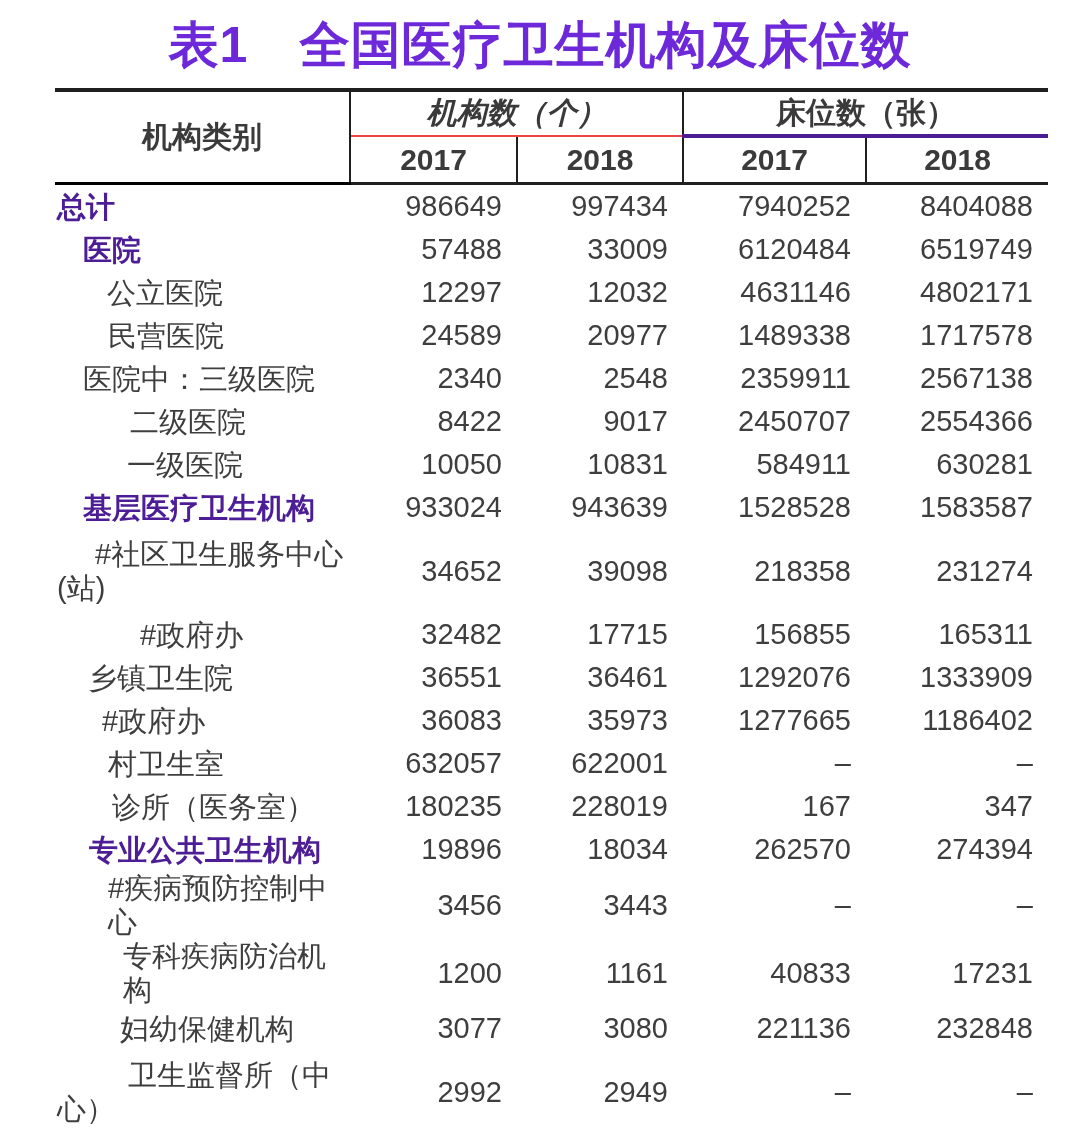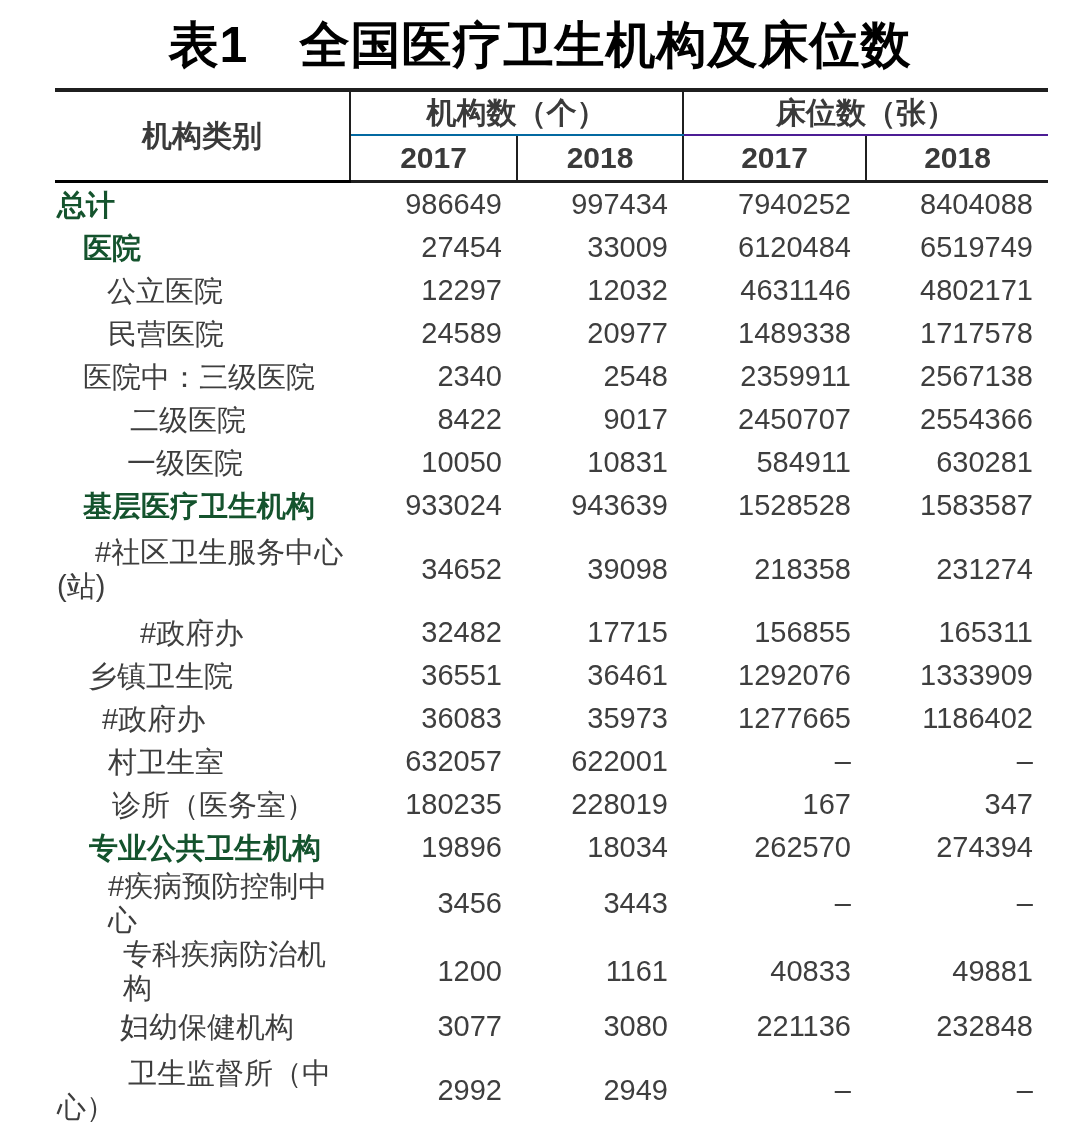--- a/index.html
+++ b/index.html
@@ -4,48 +4,48 @@
 <style>
   html,body { margin:0; padding:0; }
   body {
     width:1080px; height:1137px; background:#ffffff;
     font-family:"Liberation Sans","DejaVu Sans",sans-serif;
     color:#3e3e3e; overflow:hidden;
   }
   .title {
     margin:14px 0 0 0; height:62px; line-height:62px;
     text-align:center; font-size:50px; font-weight:bold;
-    color:#000000; letter-spacing:1px;
+    color:#6d28d9; letter-spacing:1px;
   }
   table.stats {
     border-collapse:collapse; table-layout:fixed;
     width:993px; margin:12px 0 0 55px;
     border-top:4px solid #1f1f1f;
     border-bottom:4px solid #1f1f1f;
   }
   col.c1{width:295px} col.c2{width:167px} col.c3{width:166px}
   col.c4{width:183px} col.c5{width:182px}
 
   thead th { font-size:30px; font-weight:bold; color:#3a3a3a;
              text-align:center; vertical-align:middle; padding:0; }
   th.cat { border-right:2px solid #1f1f1f; border-bottom:3px solid #000000; }
   tr.h1 th { height:42px; }
   tr.h2 th { height:44px; border-bottom:3px solid #1f1f1f;text-align:center; }
-  th.g1 { border-right:2px solid #1f1f1f; border-bottom:2px solid #0369a1; }
-  th.g2 { border-bottom:2px solid #4c1d95; }
+  th.g1 { border-right:2px solid #1f1f1f; border-bottom:2px solid #ef4444;font-style:italic; }
+  th.g2 { border-bottom:4px solid #4c1d95; }
   th.y1 { border-right:2px solid #1f1f1f; }
   th.y2 { border-right:2px solid #1f1f1f; }
   th.y3 { border-right:2px solid #1f1f1f; }
 
   tbody td { font-size:29px; height:43px; padding:0;
              vertical-align:middle; color:#3e3e3e; }
   tr.dbl td { height:84px; }
   td.num { text-align:right; padding-right:15px; font-variant-numeric:tabular-nums; }
   td.lab .l1, td.lab .l2 { display:block; line-height:34px; }
-  .b { font-weight:bold; color:#14532d; }
+  .b { font-weight:bold; color:#4c1d95; }
 
   .pl0{padding-left:2px} .pl28{padding-left:28px} .pl33{padding-left:33px}
   .pl34{padding-left:34px} .pl40{padding-left:40px} .pl43{padding-left:43px}
   .pl47{padding-left:47px} .pl52{padding-left:52px} .pl53{padding-left:53px}
   .pl57{padding-left:57px} .pl65{padding-left:65px} .pl68{padding-left:68px}
   .pl72{padding-left:72px} .pl73{padding-left:73px} .pl75{padding-left:75px}
   .pl85{padding-left:85px}
 </style>
 </head>
 <body>
@@ -82,21 +82,21 @@
       <td class="num">986649</td>
       <td class="num">997434</td>
       <td class="num">7940252</td>
       <td class="num">8404088</td>
     </tr>
 
     <tr>
       <td class="lab">
           <span class="l1 b pl28">医院</span>
         </td>
-      <td class="num">27454</td>
+      <td class="num">57488</td>
       <td class="num">33009</td>
       <td class="num">6120484</td>
       <td class="num">6519749</td>
     </tr>
 
     <tr>
       <td class="lab">
           <span class="l1 pl52">公立医院</span>
         </td>
       <td class="num">12297</td>
@@ -236,21 +236,21 @@
       <td class="num">–</td>
     </tr>
 
     <tr>
       <td class="lab">
           <span class="l1 pl68">专科疾病防治机构</span>
         </td>
       <td class="num">1200</td>
       <td class="num">1161</td>
       <td class="num">40833</td>
-      <td class="num">49881</td>
+      <td class="num">17231</td>
     </tr>
 
     <tr>
       <td class="lab">
           <span class="l1 pl65">妇幼保健机构</span>
         </td>
       <td class="num">3077</td>
       <td class="num">3080</td>
       <td class="num">221136</td>
       <td class="num">232848</td>

